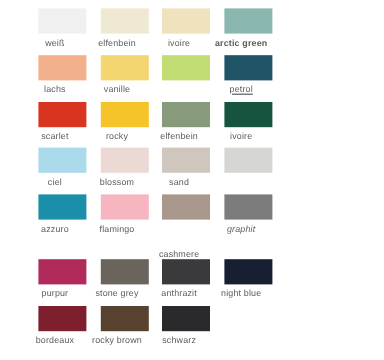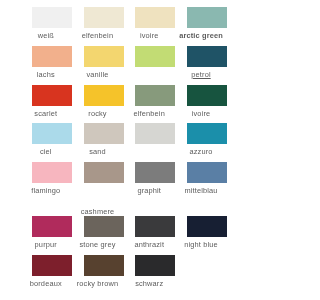--- a/index.html
+++ b/index.html
@@ -97,45 +97,45 @@
     </div>
     <div class="swatch-cell">
       <div class="swatch-chip" style="background: rgb(23, 84, 63);"></div>
       <div class="swatch-label" style="color: rgb(92, 92, 92);">ivoire</div>
     </div>
     <div class="swatch-cell">
       <div class="swatch-chip" style="background: rgb(171, 218, 234);"></div>
       <div class="swatch-label" style="color: rgb(92, 92, 92);">ciel</div>
     </div>
     <div class="swatch-cell">
+      <div class="swatch-chip" style="background: rgb(236, 217, 211);"></div>
+      <div class="swatch-label" style="color: rgb(92, 92, 92);">blossom</div>
+    </div>
+    <div class="swatch-cell">
       <div class="swatch-chip" style="background: rgb(207, 199, 189);"></div>
       <div class="swatch-label" style="color: rgb(92, 92, 92);">sand</div>
     </div>
     <div class="swatch-cell">
       <div class="swatch-chip" style="background: rgb(214, 214, 210);"></div>
     </div>
     <div class="swatch-cell">
       <div class="swatch-chip" style="background: rgb(27, 143, 170);"></div>
       <div class="swatch-label" style="color: rgb(92, 92, 92);">azzuro</div>
     </div>
     <div class="swatch-cell">
       <div class="swatch-chip" style="background: rgb(247, 182, 191);"></div>
       <div class="swatch-label" style="color: rgb(92, 92, 92);">flamingo</div>
     </div>
     <div class="swatch-cell">
       <div class="swatch-chip" style="background: rgb(168, 151, 138);"></div>
       <div class="swatch-label" style="color: rgb(92, 92, 92); margin-top: 24px;">cashmere</div>
     </div>
     <div class="swatch-cell">
       <div class="swatch-chip" style="background: rgb(124, 124, 124);"></div>
-      <div class="swatch-label" style="color: rgb(92, 92, 92);">graphit</div>
-    </div>
-    <div class="swatch-cell">
-      <div class="swatch-chip" style="background: rgb(90, 127, 165);"></div>
-      <div class="swatch-label" style="color: rgb(92, 92, 92);">mittelblau</div>
+      <div class="swatch-label" style="color: rgb(92, 92, 92); font-style: italic;">graphit</div>
     </div>
     <div class="swatch-cell">
       <div class="swatch-chip" style="background: rgb(176, 43, 92);"></div>
       <div class="swatch-label" style="color: rgb(92, 92, 92);">purpur</div>
     </div>
     <div class="swatch-cell">
       <div class="swatch-chip" style="background: rgb(107, 100, 92);"></div>
       <div class="swatch-label" style="color: rgb(92, 92, 92);">stone grey</div>
     </div>
     <div class="swatch-cell">

